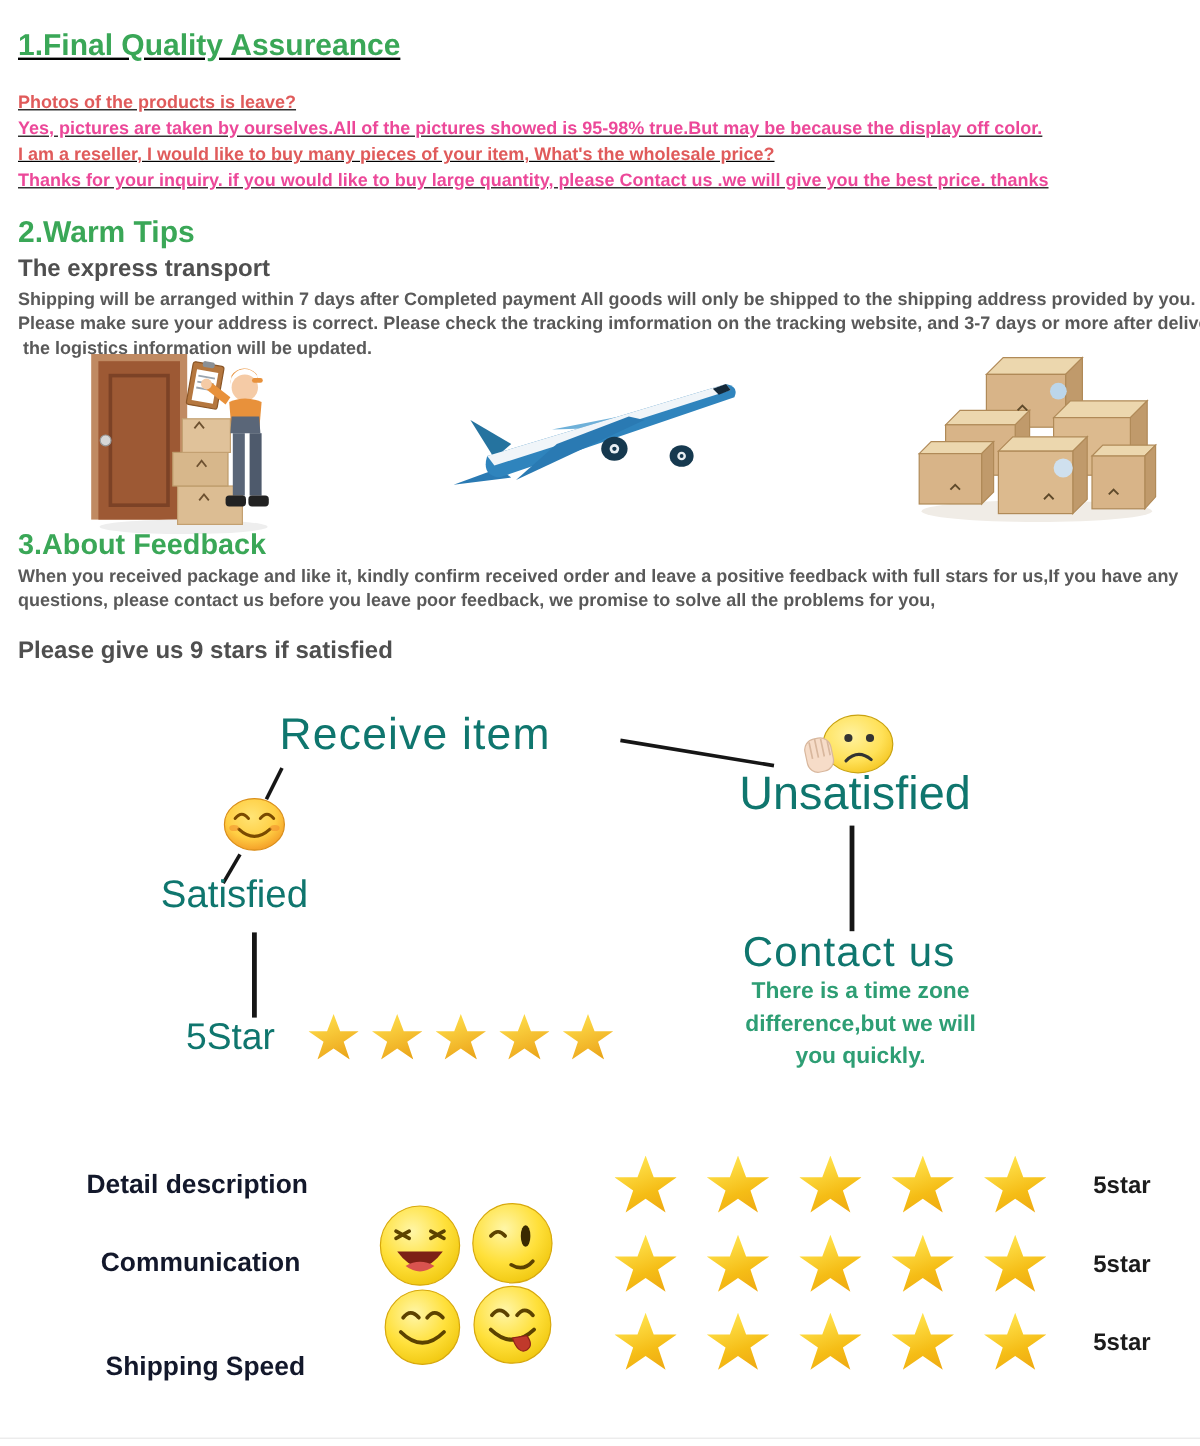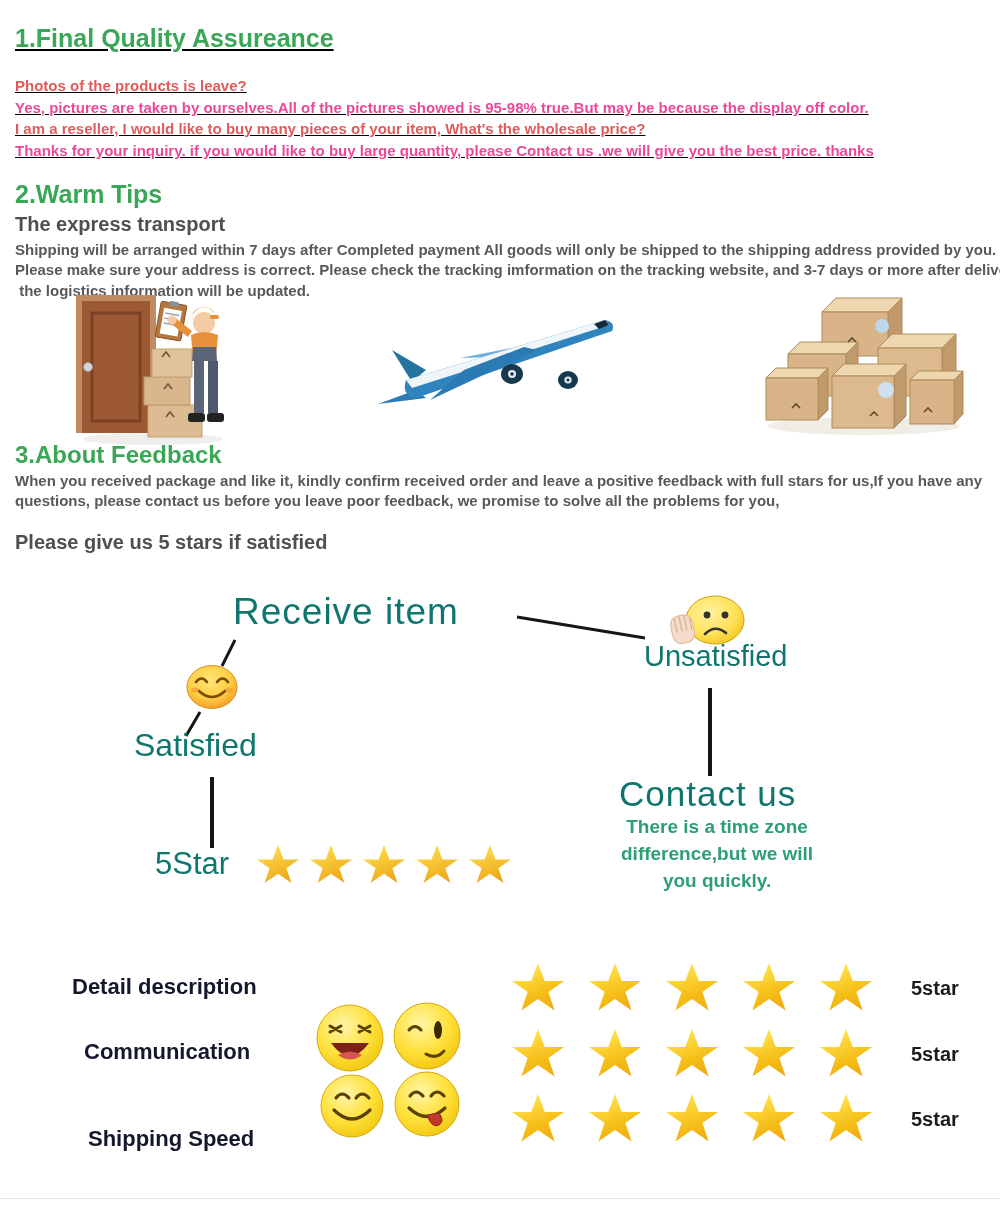--- a/index.html
+++ b/index.html
@@ -124,21 +124,21 @@
   </svg>
 
   <div class="abs" style="left:15px;top:441px;">
     <h2 class="h-green" style="font-size:24px;">3.About Feedback</h2>
     <div style="margin-top:2px;">
       <div class="para-line" style="line-height:19.5px;">When you received package and like it, kindly confirm received order and leave a positive feedback with full stars for us,If you have any</div>
       <div class="para-line" style="line-height:19.5px;">questions, please contact us before you leave poor feedback, we promise to solve all the problems for you,</div>
     </div>
   </div>
 
-  <div class="abs stars-prompt" style="left:15px;top:531px;">Please give us 5 stars if satisfied</div>
+  <div class="abs stars-prompt" style="left:15px;top:531px;">Please give us 9 stars if satisfied</div>
 
   <svg class="abs connectors" style="left:0;top:570px;" width="1000" height="370">
     <line x1="517" y1="47" x2="645" y2="68" stroke-width="3"></line>
     <line x1="235" y1="70" x2="222" y2="96" stroke-width="3"></line>
     <line x1="200" y1="142" x2="186" y2="166" stroke-width="3"></line>
     <line x1="212" y1="207" x2="212" y2="278" stroke-width="4"></line>
     <line x1="710" y1="118" x2="710" y2="206" stroke-width="4"></line>
   </svg>
 
   <div class="abs flow-text" style="left:233px;top:591px;font-size:37px;letter-spacing:1px;">Receive item</div>
@@ -154,21 +154,21 @@
     <ellipse cx="49" cy="27" rx="29" ry="24" fill="url(#gyU)" stroke="#c9a20f"></ellipse>
     <circle cx="41" cy="22" r="3.4" fill="#333333"></circle>
     <circle cx="59" cy="22" r="3.4" fill="#333333"></circle>
     <path d="M39 41 q10 -10 21 -1" stroke="#333333" stroke-width="2.6" fill="none" stroke-linecap="round"></path>
     <g transform="rotate(-12 18 38)">
       <rect x="6" y="22" width="22" height="28" rx="9" fill="#f6dcc8" stroke="#d8b79d"></rect>
       <path d="M11 24 v14 M16 22 v16 M21 23 v15 M26 26 v12" stroke="#d8b79d" stroke-width="1.4"></path>
     </g>
   </svg>
 
-  <div class="abs flow-text" style="left:644px;top:640px;font-size:29px;">Unsatisfied</div>
+  <div class="abs flow-text" style="left:616px;top:640px;font-size:39px;">Unsatisfied</div>
 
   <svg class="abs" style="left:186px;top:664px;" width="52" height="47" viewBox="0 0 52 47">
     <defs>
       <radialGradient id="gyS" cx="45%" cy="35%" r="75%">
         <stop offset="0%" stop-color="#ffe476"></stop>
           <stop offset="55%" stop-color="#ffcf44"></stop>
           <stop offset="100%" stop-color="#f08c1d"></stop>
       </radialGradient>
     </defs>
     <ellipse cx="26" cy="23" rx="25" ry="21.5" fill="url(#gyS)" stroke="#d98e1a"></ellipse>

